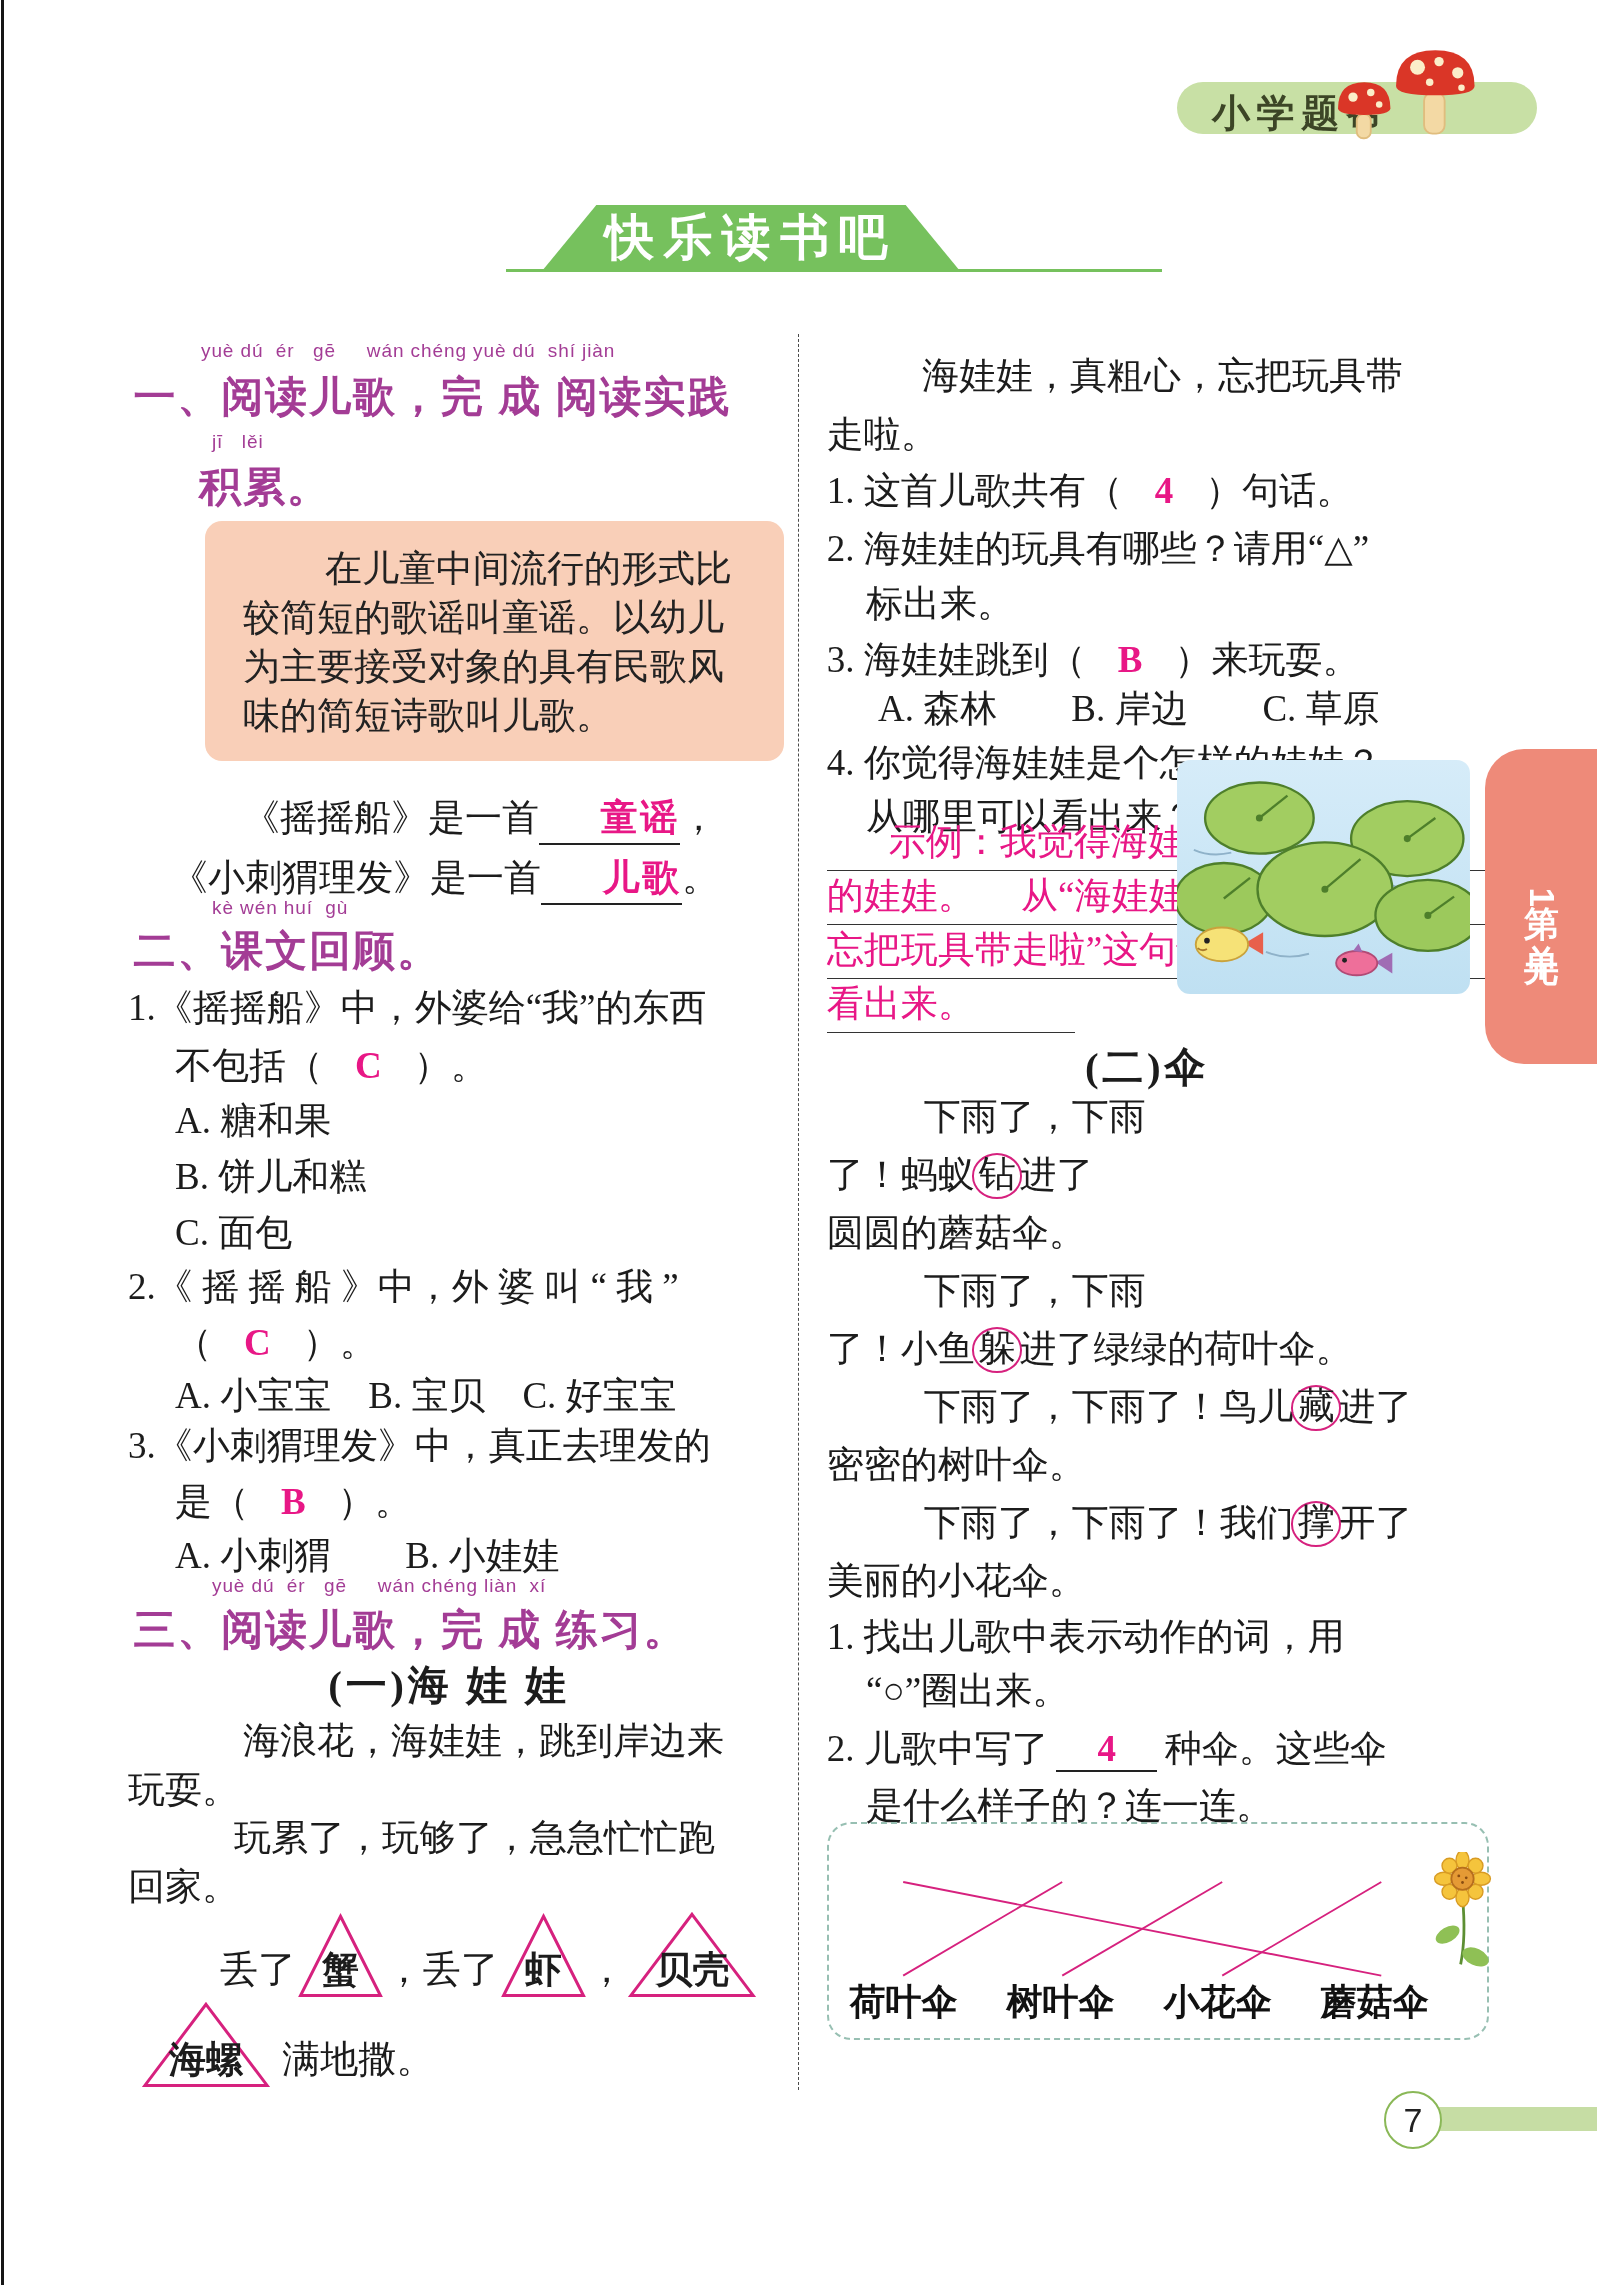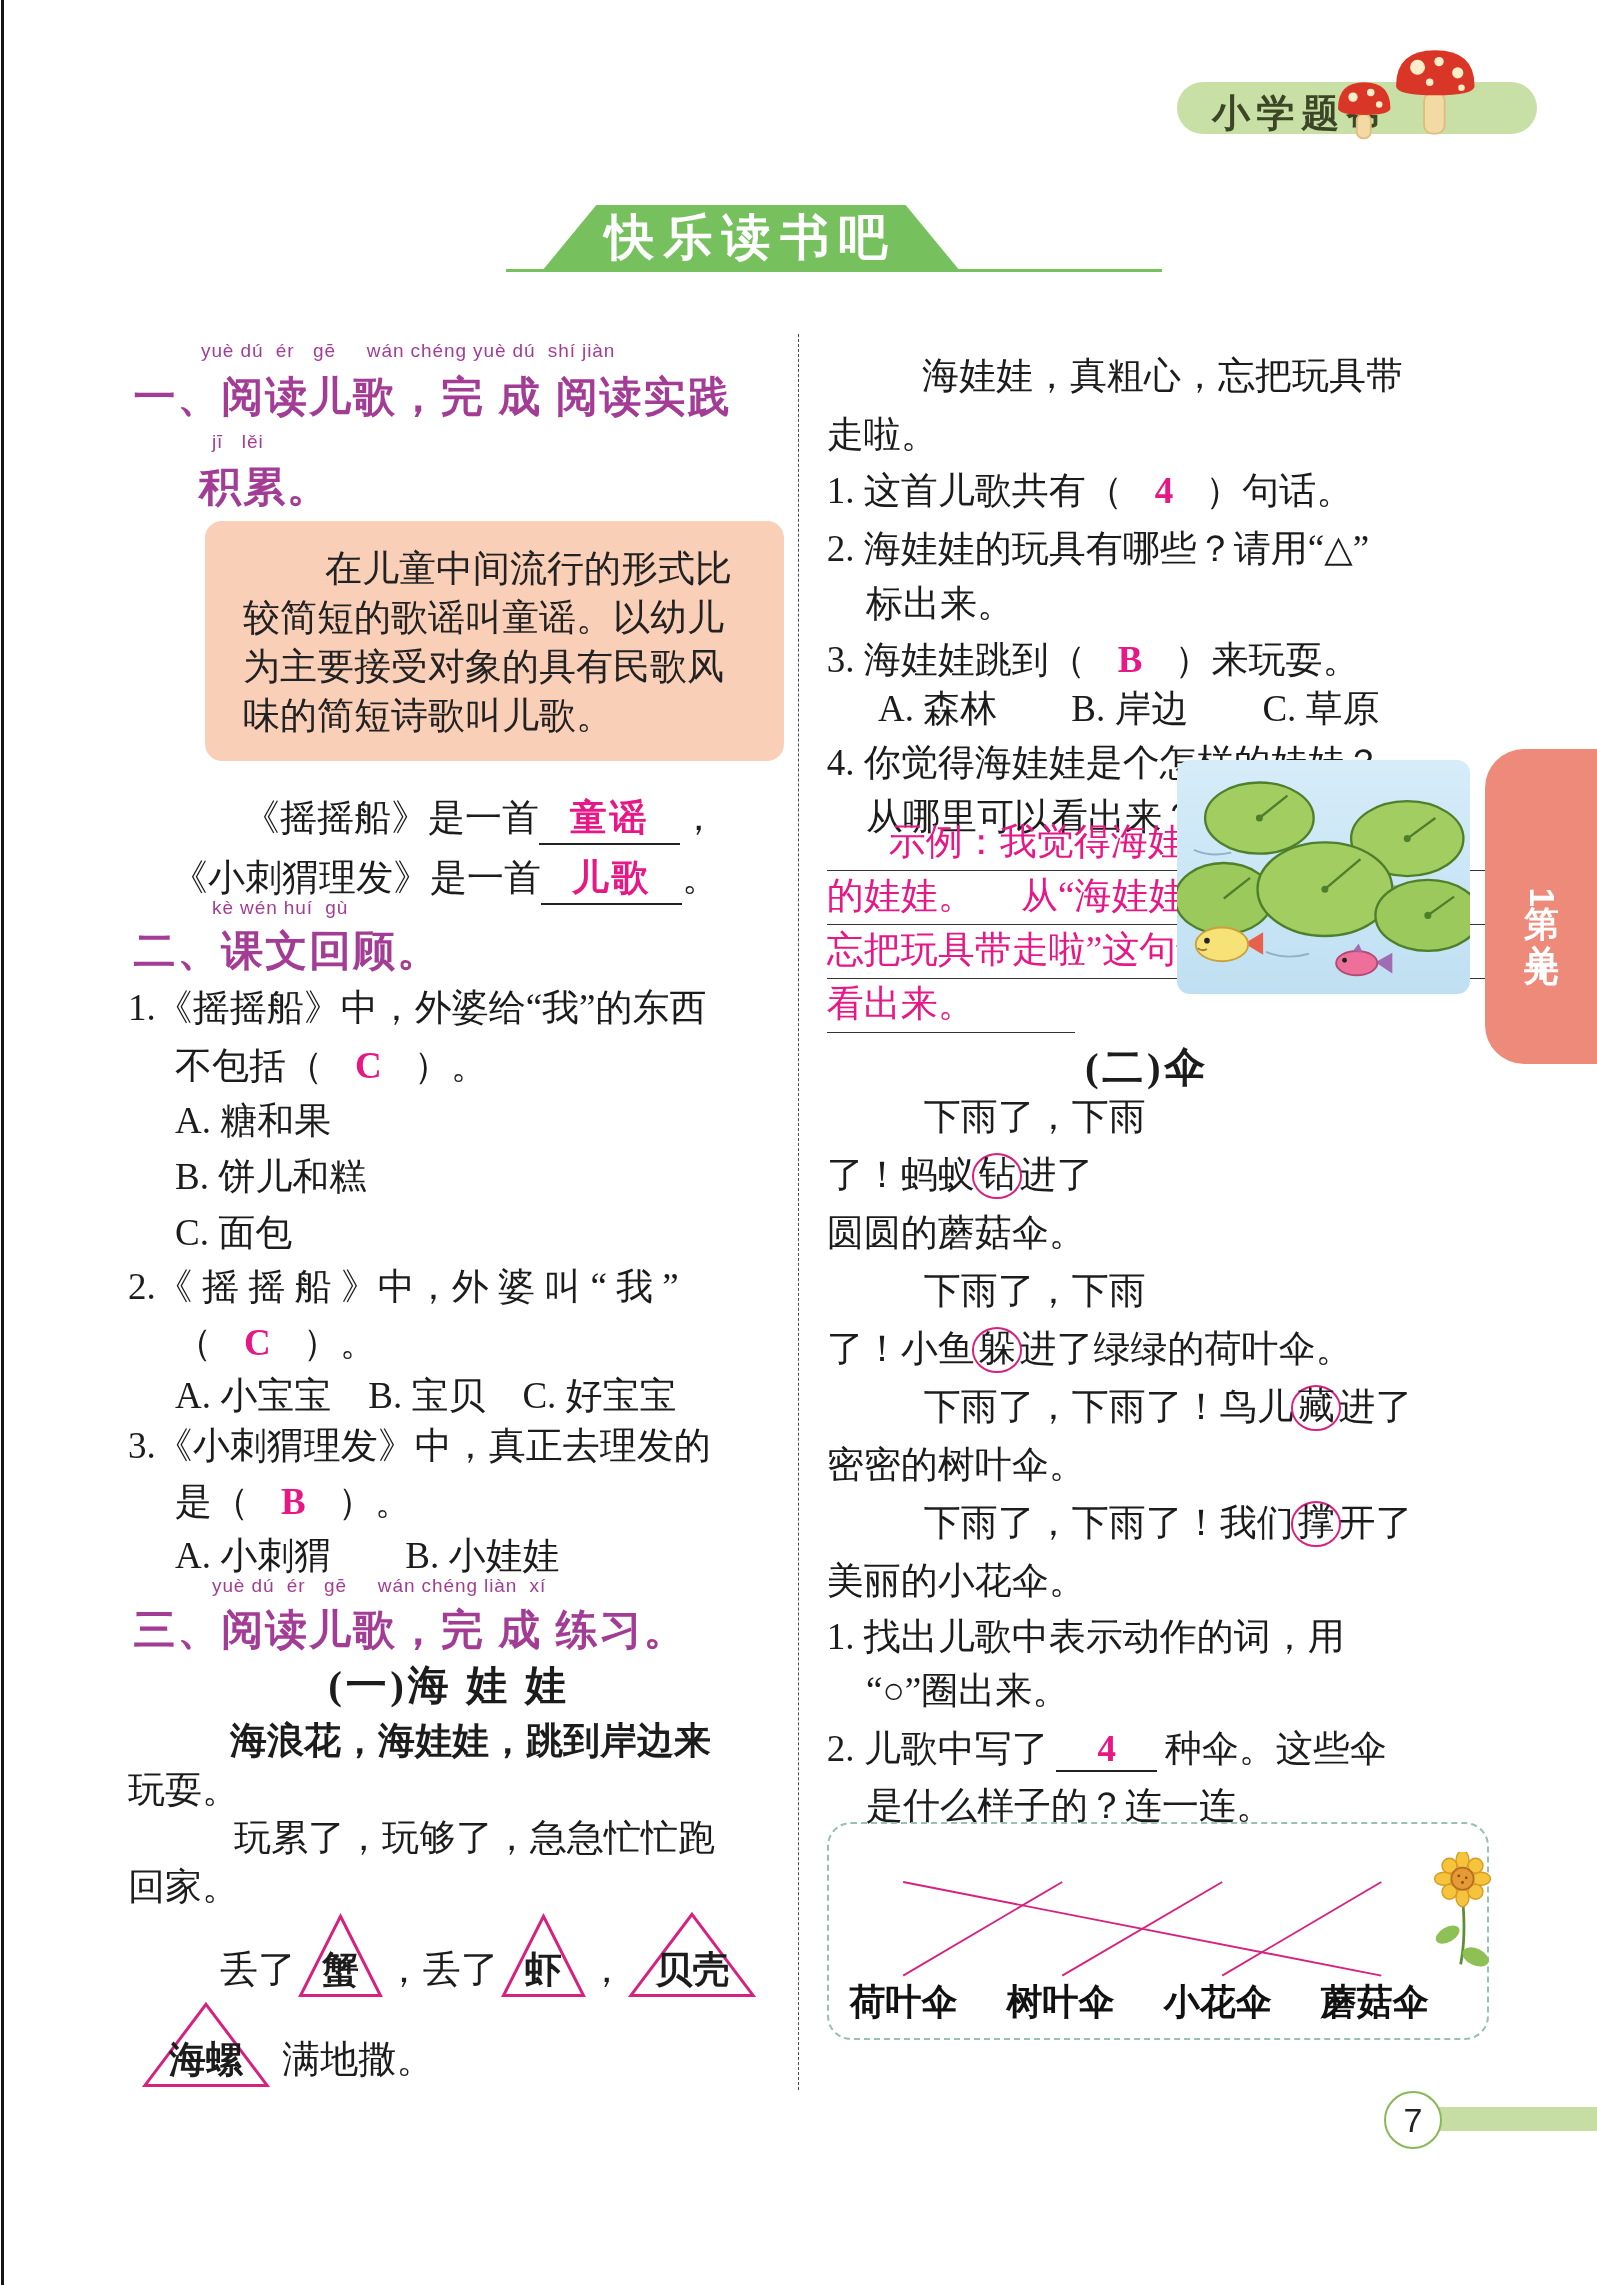--- a/index.html
+++ b/index.html
@@ -48,21 +48,21 @@
   .col-left{left:126px;width:671px;}
   .col-right{left:824px;width:667px;}
   .col .abs{position:absolute;}
 
   .pinyin{font-family:"Liberation Sans",sans-serif;color:var(--magenta);font-size:19px;letter-spacing:0.9px;white-space:pre;}
   .mhead{font-family:"Liberation Sans",sans-serif;font-weight:bold;color:var(--magenta);
     font-size:42px;letter-spacing:1.9px;white-space:pre;}
   .body-t{font-size:37px;white-space:pre-wrap;}
   .kai{font-size:37px;white-space:pre;}
   .ansC{color:var(--pink);font-weight:bold;padding:0 32px;font-family:"Liberation Serif",serif;}
-  .blank{display:inline-block;min-width:141px;border-bottom:2.3px solid #222;text-align:center;
+  .blank{display:inline-block;min-width:141px;border-bottom:2.3px solid #222;text-align:right;
     color:var(--pink);font-weight:bold;letter-spacing:2.8px;}
   .blank2{display:inline-block;min-width:101px;border-bottom:2.3px solid #222;text-align:center;
     color:var(--pink);font-weight:bold;}
 
   .infobox{width:579px;height:240px;background:var(--salmon-box);border-radius:17px;
     padding:22.5px 26px;box-sizing:border-box;}
   .infobox div{font-size:37px;line-height:49px;color:#222;}
   .infobox div:first-child{text-indent:82px;}
 
   .ans-line{width:661px;height:54px;border-bottom:1.9px solid #333;color:var(--pink);
@@ -169,21 +169,21 @@
   <div class="abs body-t" style="top:1036px;left:49px;">A. 小宝宝　B. 宝贝　C. 好宝宝</div>
 
   <div class="abs body-t" style="top:1086px;left:1.9px;">3.《小刺猬理发》中，真正去理发的</div>
   <div class="abs body-t" style="top:1142px;left:49px;"><span>是（</span><span class="ansC">B</span><span>）。</span></div>
   <div class="abs body-t" style="top:1196px;left:49px;">A. 小刺猬　　B. 小娃娃</div>
 
   <div class="abs pinyin" style="top:1240px;left:86px;">yuè dú  ér   gē     wán chéng liàn  xí</div>
   <div class="abs mhead" style="top:1267px;left:7.5px;">三、阅读儿歌，完 成 练习。</div>
 
   <div class="abs center-title" style="top:1323px;left:0;">(一)海 娃 娃</div>
-  <div class="abs body-t" style="top:1381px;left:104px;font-weight:bold;">海浪花，海娃娃，跳到岸边来</div>
+  <div class="abs body-t" style="top:1381px;left:117px;">海浪花，海娃娃，跳到岸边来</div>
   <div class="abs body-t" style="top:1430px;left:1.9px;">玩耍。</div>
   <div class="abs body-t" style="top:1478px;left:108px;">玩累了，玩够了，急急忙忙跑</div>
   <div class="abs body-t" style="top:1527px;left:1.9px;">回家。</div>
 
   <div class="abs tri-row" style="top:1576px;left:94px;">
     <span>丢了</span><span class="tri"><svg viewBox="0 0 100 80" preserveAspectRatio="none">
           <polygon points="50,3 97,77 3,77"></polygon>
         </svg><span class="tri-t">蟹</span></span><span>，丢了</span><span class="tri"><svg viewBox="0 0 100 80" preserveAspectRatio="none">
           <polygon points="50,3 97,77 3,77"></polygon>
         </svg><span class="tri-t">虾</span></span><span>，</span><span class="tri wide"><svg viewBox="0 0 100 80" preserveAspectRatio="none">

